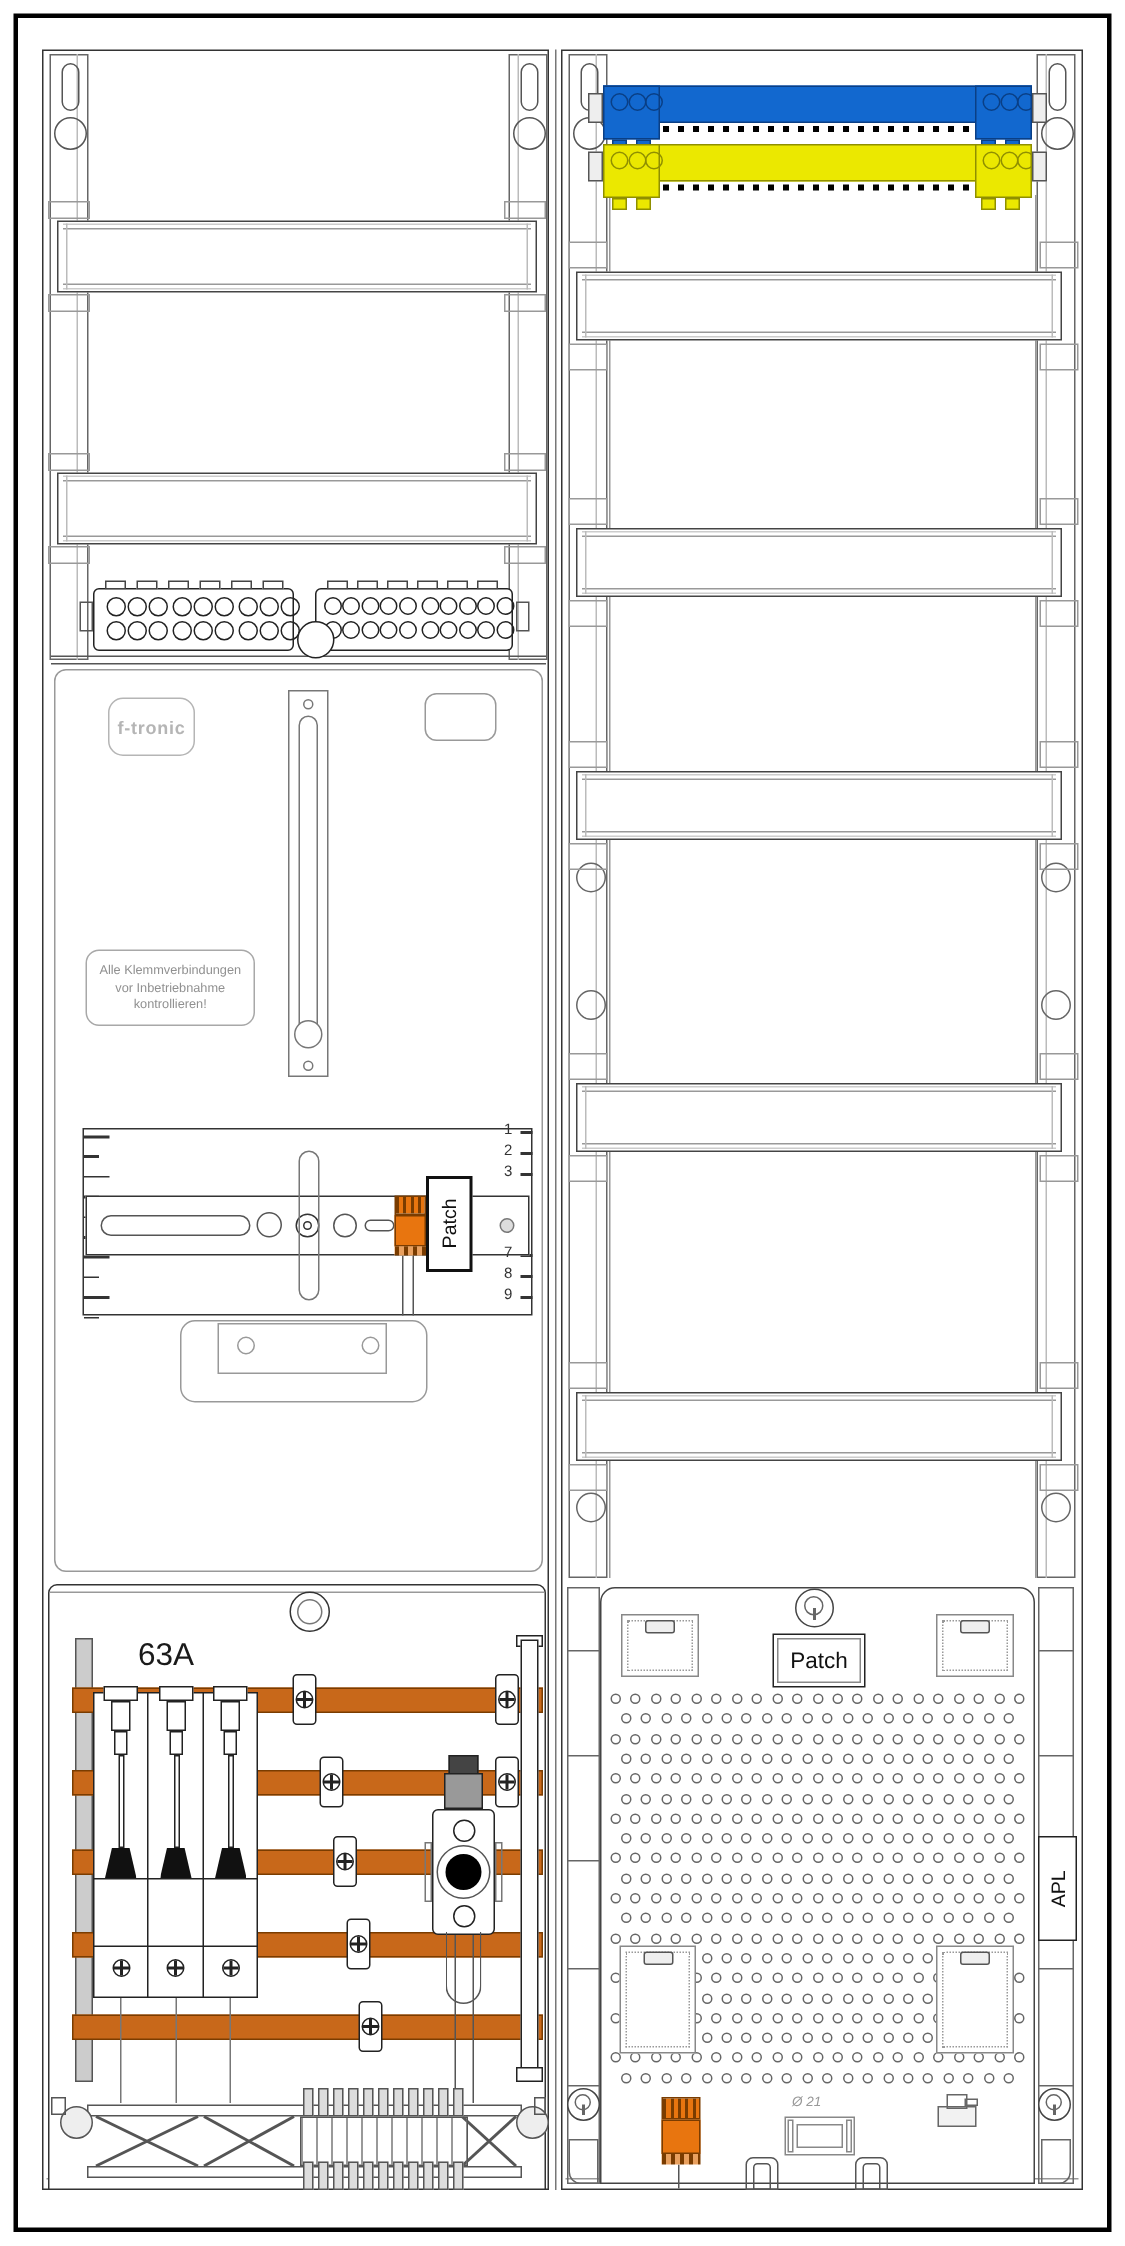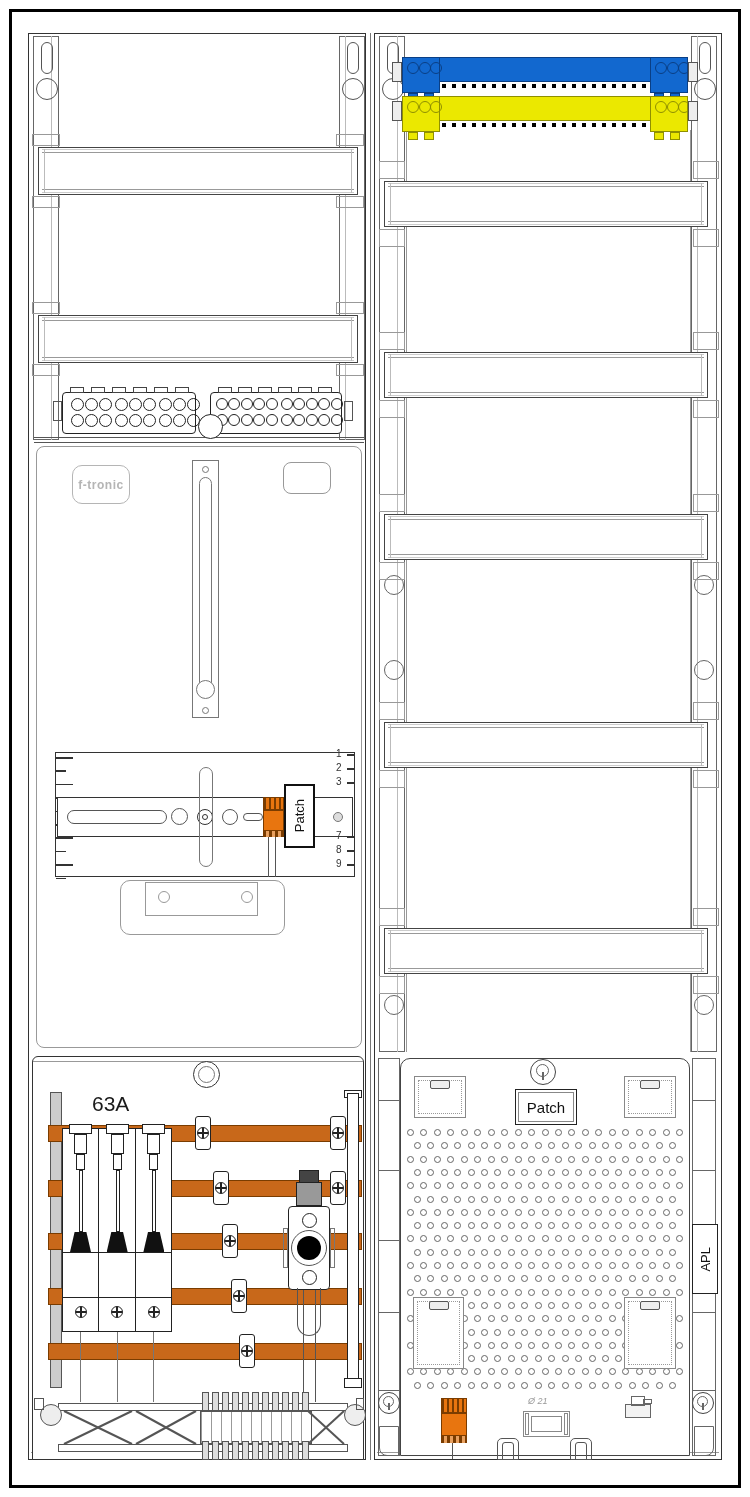--- a/index.html
+++ b/index.html
@@ -842,20 +842,27 @@
       <div style="position: absolute; box-sizing: border-box; left: 702px; top: 1403px; width: 2px; height: 7.04px; background: rgb(102, 102, 102);"></div>
       <div style="position: absolute; box-sizing: border-box; left: 379px; top: 1426px; width: 20px; height: 30px; border: 1px solid rgb(102, 102, 102); border-radius: 0px 0px 0px 8px;"></div>
       <div style="position: absolute; box-sizing: border-box; left: 694px; top: 1426px; width: 20px; height: 30px; border: 1px solid rgb(102, 102, 102); border-radius: 0px 0px 8px;"></div>
     </div>
 
   <div class="lbl" style="left:72px;top:465px;width:56px;height:37px;border:1.6px solid #b5b5b5;border-radius:10px;
               display:flex;align-items:center;justify-content:center;background:#fff;">
     <span style="color:#b5b5b5;font-weight:bold;font-size:12px;letter-spacing:.5px;">f-tronic</span>
   </div>
 
+  <div class="lbl" style="left:57px;top:633px;width:111px;height:49px;border:1.6px solid #a8a8a8;border-radius:9px;
+              display:flex;flex-direction:column;align-items:center;justify-content:center;background:#fff;
+              color:#909090;font-size:8.5px;line-height:1.35;text-align:center;">
+    <span>Alle Klemmverbindungen</span>
+    <span>vor Inbetriebnahme</span>
+    <span>kontrollieren!</span>
+  </div>
 
   <div class="lbl" style="left:92px;top:1092px;font-size:21px;color:#1a1a1a;">63A</div>
 
   <div class="lbl" style="left:284px;top:784px;width:27px;height:60px;border:2px solid #111;background:#fff;
               display:flex;align-items:center;justify-content:center;z-index:7;">
     <span class="vtext" style="font-size:13px;color:#111;">Patch</span>
   </div>
 
   <div class="lbl" style="left:515px;top:1089px;width:60px;height:34px;border:1.6px solid #222;background:#fff;z-index:7;">
     <div class="abs" style="left:2px;top:2px;right:2px;bottom:2px;border:1px solid #888;display:flex;align-items:center;justify-content:center;">

